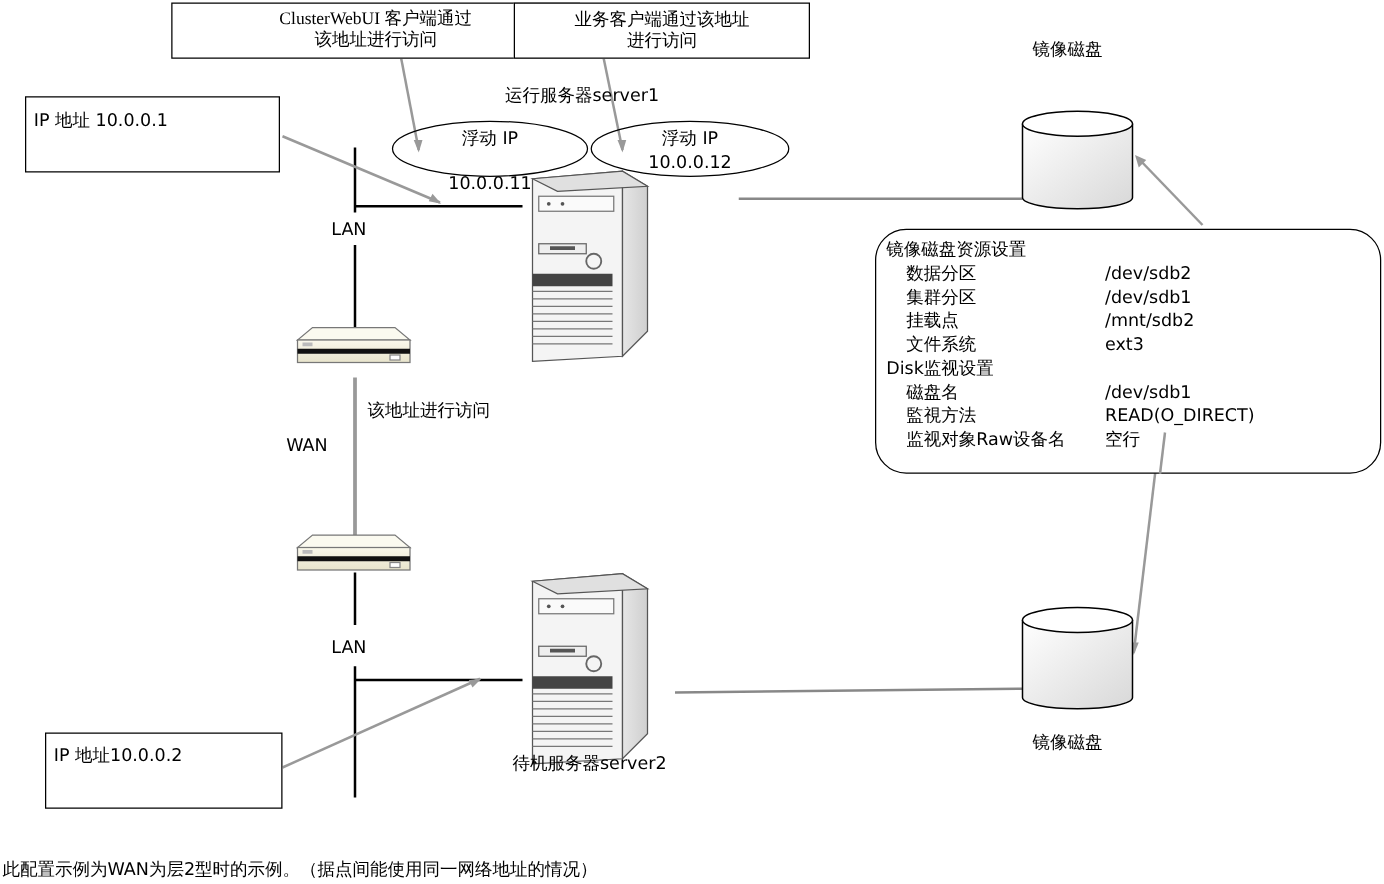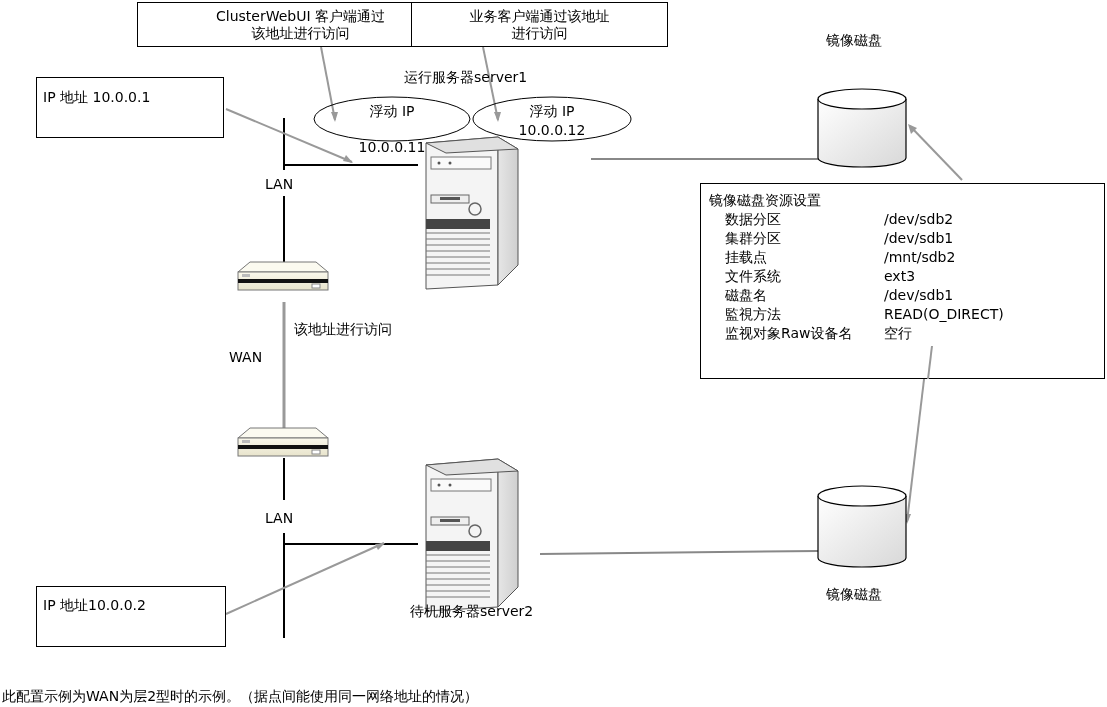--- a/index.html
+++ b/index.html
@@ -108,71 +108,74 @@
     <path d="M818,99 V158 A44,9 0 0 0 906,158 V99" fill="url(#diskGrad)" stroke="#000" stroke-width="1.2"></path>
     <ellipse cx="862" cy="99" rx="44" ry="10" fill="#fff" stroke="#000" stroke-width="1.2"></ellipse>
   </g>
 
   <g>
     <path d="M818,496 V558 A44,9 0 0 0 906,558 V496" fill="url(#diskGrad)" stroke="#000" stroke-width="1.2"></path>
     <ellipse cx="862" cy="496" rx="44" ry="10" fill="#fff" stroke="#000" stroke-width="1.2"></ellipse>
   </g>
 </svg>
 
-<div class="box" style="left:137px;top:2px;width:327px;height:45px;">
+<div class="box" style="left:137px;top:2px;width:327px;height:45px;font-family:Liberation Serif, serif;">
   <div class="t center" style="left:0;right:0;top:4px;">ClusterWebUI 客户端通过</div>
   <div class="t center" style="left:0;right:0;top:21px;">该地址进行访问</div>
 </div>
-<div class="box" style="left:411px;top:2px;width:257px;height:45px;">
+<div class="box" style="left:411px;top:2px;width:237px;height:45px;">
   <div class="t center" style="left:0;right:0;top:4px;">业务客户端通过该地址</div>
   <div class="t center" style="left:0;right:0;top:21px;text-align:center;">进行访问</div>
 </div>
 
 <div class="t" style="left:404px;top:68px;">运行服务器server1</div>
 <div class="t" style="left:410px;top:602px;">待机服务器server2</div>
 
 <div class="t center" style="left:322px;width:140px;top:102px;">浮动 IP</div>
 <div class="t center" style="left:322px;width:140px;top:121px;margin-top:17px;">10.0.0.11</div>
 <div class="t center" style="left:482px;width:140px;top:102px;">浮动 IP</div>
 <div class="t center" style="left:482px;width:140px;top:121px;">10.0.0.12</div>
 
-<div class="box" style="left:36px;top:77px;width:188px;height:61px;">
+<div class="box" style="left:20px;top:77px;width:204px;height:61px;">
   <div class="t" style="left:6px;top:10px;">IP 地址 10.0.0.1</div>
 </div>
 <div class="box" style="left:36px;top:586px;width:190px;height:61px;">
   <div class="t" style="left:6px;top:9px;">IP 地址10.0.0.2</div>
 </div>
 
 <div class="t" style="left:265px;top:175px;">LAN</div>
 <div class="t" style="left:229px;top:348px;">WAN</div>
 <div class="t" style="left:294px;top:320px;">该地址进行访问</div>
 <div class="t" style="left:265px;top:509px;">LAN</div>
 
 <div class="t" style="left:826px;top:31px;">镜像磁盘</div>
 <div class="t" style="left:826px;top:585px;">镜像磁盘</div>
 
-<div class="box" style="left:700px;top:183px;width:405px;height:196px;padding:7px 0 0 8px;">
+<div class="box" style="left:700px;top:183px;width:405px;height:196px;padding:7px 0 0 8px;border-radius:25px;">
   <div class="cfg-row">
       <span>镜像磁盘资源设置</span>
     </div>
   <div class="cfg-row">
       <span class="cfg-indent">数据分区</span>
       <span>/dev/sdb2</span>
     </div>
   <div class="cfg-row">
       <span class="cfg-indent">集群分区</span>
       <span>/dev/sdb1</span>
     </div>
   <div class="cfg-row">
       <span class="cfg-indent">挂载点</span>
       <span>/mnt/sdb2</span>
     </div>
   <div class="cfg-row">
       <span class="cfg-indent">文件系统</span>
       <span>ext3</span>
+    </div>
+  <div class="cfg-row">
+      <span>Disk监视设置</span>
     </div>
   <div class="cfg-row">
       <span class="cfg-indent">磁盘名</span>
       <span>/dev/sdb1</span>
     </div>
   <div class="cfg-row">
       <span class="cfg-indent">監視方法</span>
       <span>READ(O_DIRECT)</span>
     </div>
   <div class="cfg-row">

